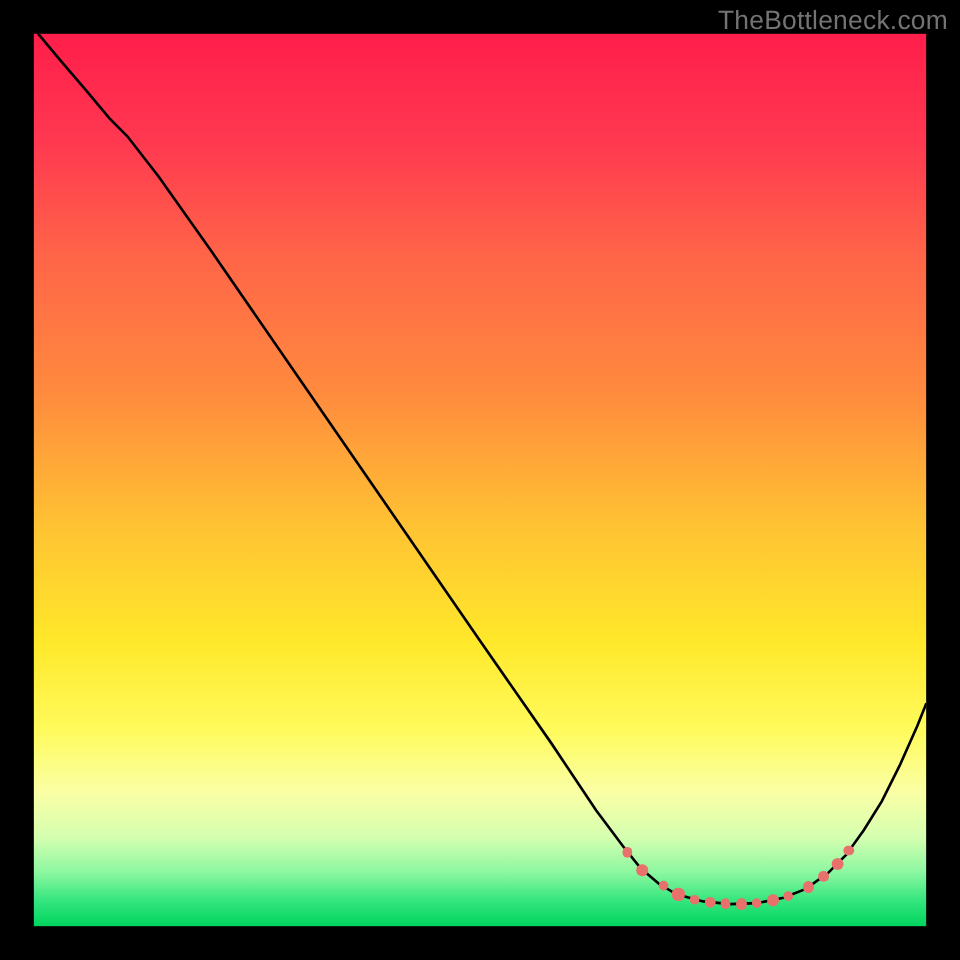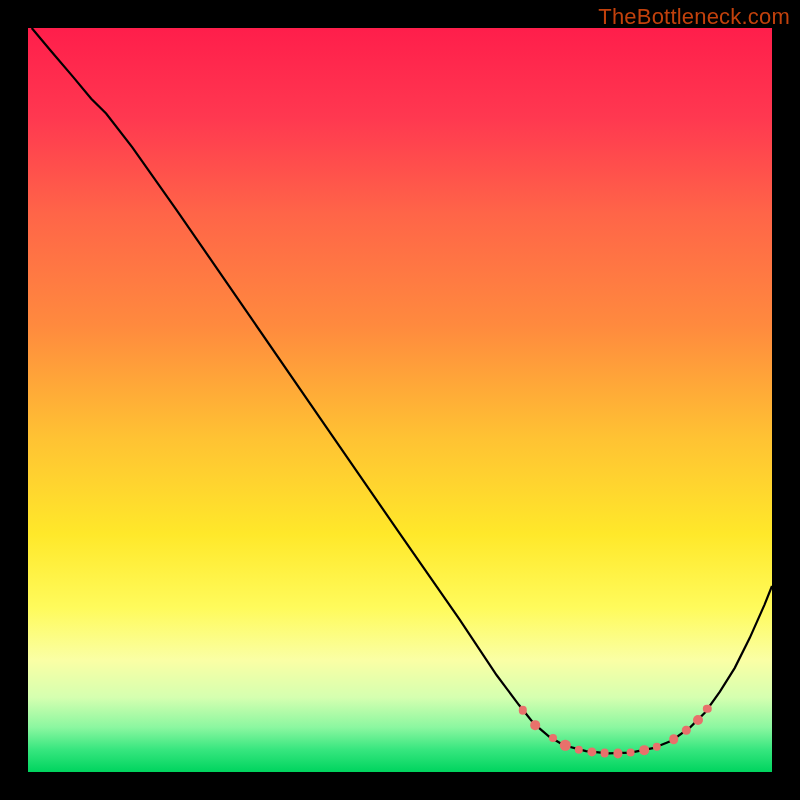--- a/index.html
+++ b/index.html
@@ -1,17 +1,17 @@
 <!DOCTYPE html>
 <html><head>
 <meta charset="utf-8">
 <style>
   * { margin: 0; padding: 0; box-sizing: border-box; }
   body { width: 800px; height: 800px; background: #000; position: relative; font-family: Arial, sans-serif; }
-  .watermark { position: absolute; top: 4px; right: 10px; color: #c2410c; font-size: 22px; font-weight: 400; z-index: 10; letter-spacing: 0.2px; }
+  .watermark { position: absolute; top: 4px; right: 10px; color: #737373; font-size: 22px; font-weight: 400; z-index: 10; letter-spacing: 0.2px; }
   .chart-container { position: absolute; top: 28px; left: 28px; width: 744px; height: 744px; }
   .gradient-bg { position: absolute; top: 0; left: 0; width: 100%; height: 100%; }
   .curve-layer { position: absolute; top: 0; left: 0; width: 100%; height: 100%; }
   .markers { position: absolute; top: 0; left: 0; width: 100%; height: 100%; }
   .marker { position: absolute; border-radius: 50%; background: #e8716b; transform: translate(-50%, -50%); }
 </style>
 </head>
 <body>
 
 <div class="watermark">TheBottleneck.com</div>

